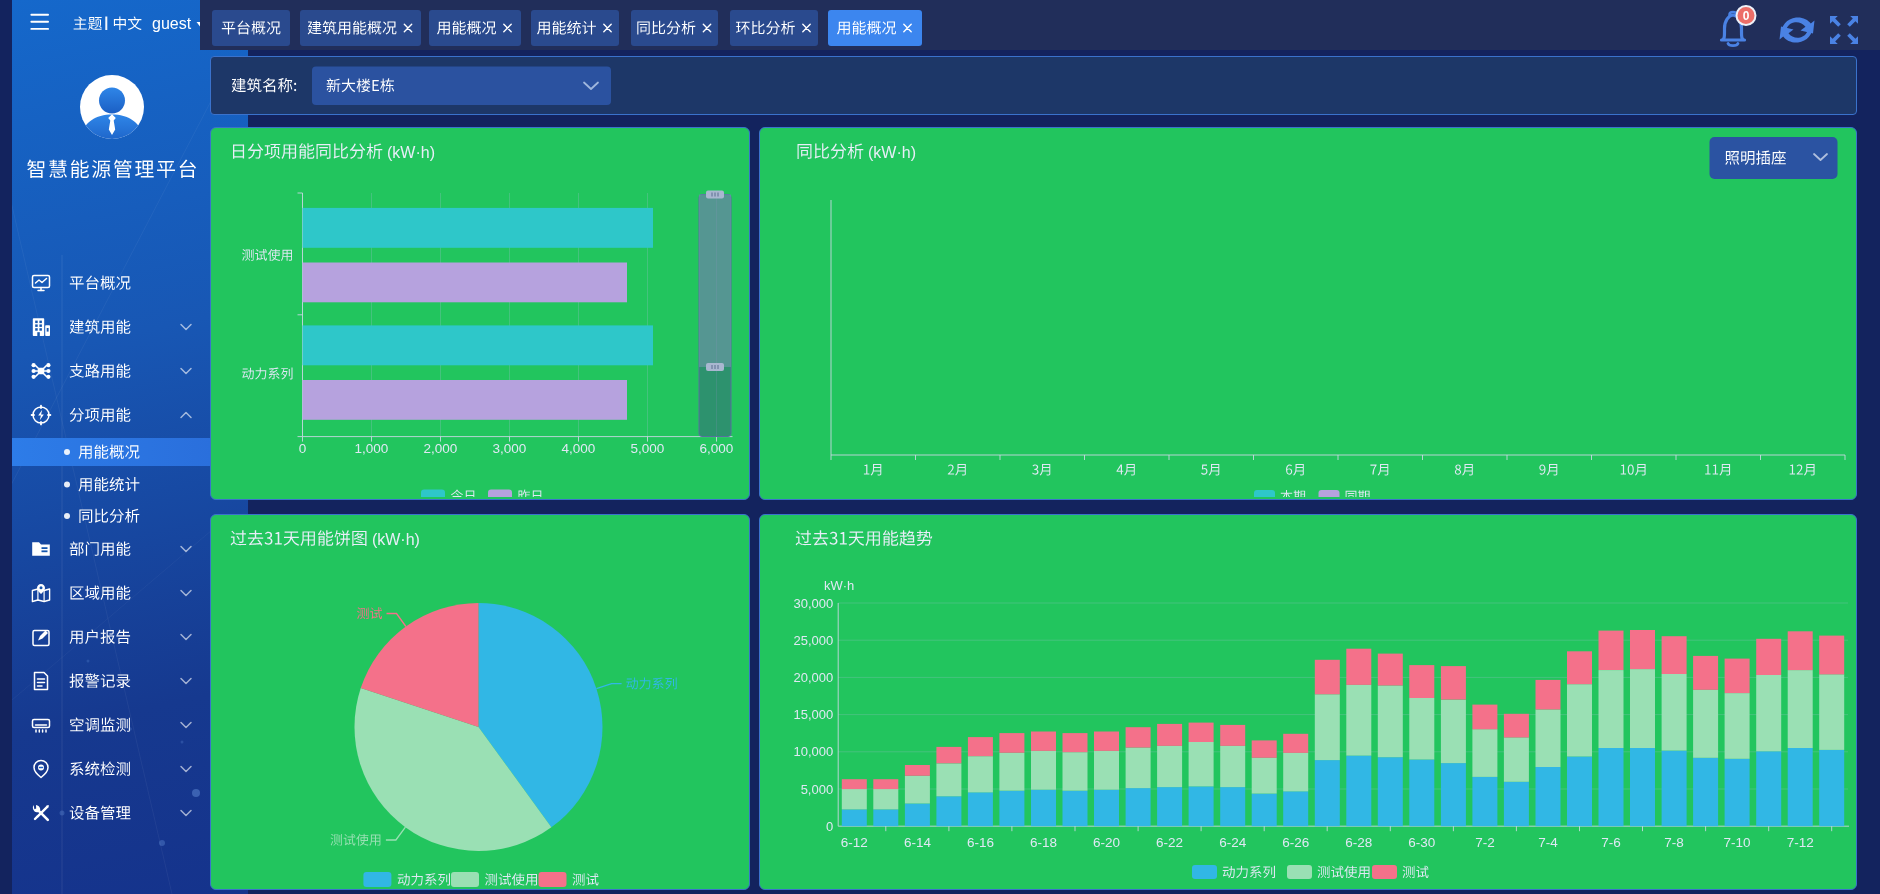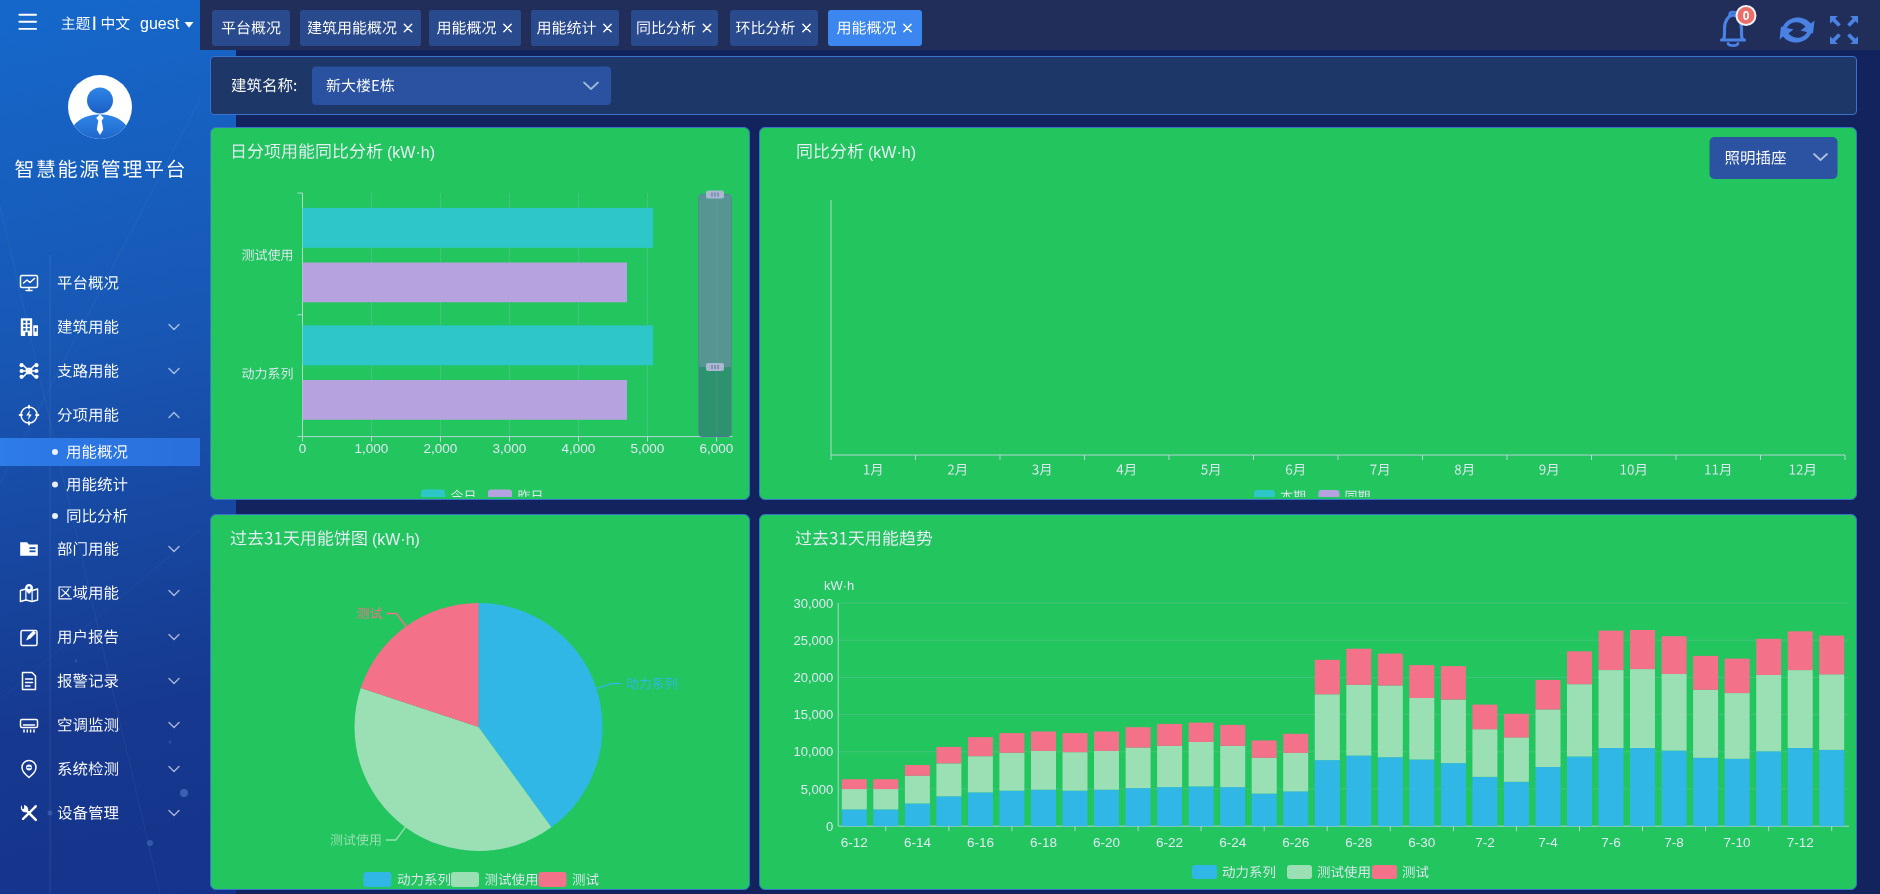--- a/index.html
+++ b/index.html
@@ -1,16 +1,16 @@
 <!DOCTYPE html>
 <html><head><meta charset="utf-8"><style>
 *{margin:0;padding:0;box-sizing:border-box}
 html,body{width:1880px;height:894px;overflow:hidden;background:#13235e;font-family:"Liberation Sans",sans-serif}
 .abs{position:absolute}
-#sidebar{position:absolute;left:0;top:0;width:236px;height:894px;background:linear-gradient(168deg,#1568cb 0%,#1857b4 38%,#16398f 78%,#15338c 100%);overflow:hidden}
+#sidebar{position:absolute;left:12px;top:0;width:236px;height:894px;background:linear-gradient(168deg,#1568cb 0%,#1857b4 38%,#16398f 78%,#15338c 100%);overflow:hidden}
 #topbar{position:absolute;left:200px;top:0;width:1680px;height:50px;background:#212e5a}
 .panel{position:absolute;background:#22c55e;border:1.5px solid #3a72cc;border-radius:6px;overflow:hidden}
 .hl{position:absolute;left:0;width:200px;background:linear-gradient(90deg,#2d7ce8,#2a6fdc)}
 </style></head><body>
 
 <div id="sidebar">
     <svg class="abs" width="200" height="894" style="left:0;top:0">
       <line x1="50" y1="255" x2="50" y2="894" stroke="rgba(255,255,255,0.09)"></line>
       <line x1="-20" y1="120" x2="160" y2="894" stroke="rgba(255,255,255,0.05)"></line>
       <line x1="210" y1="80" x2="-40" y2="560" stroke="rgba(255,255,255,0.05)"></line>

